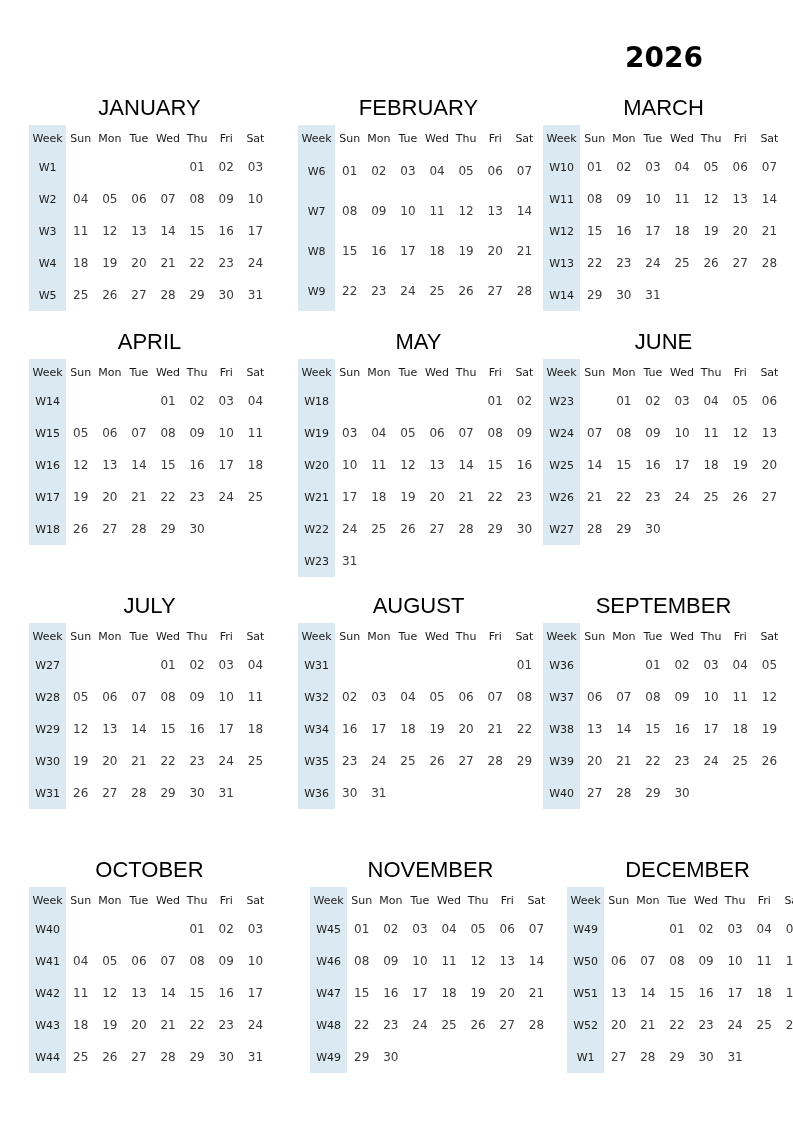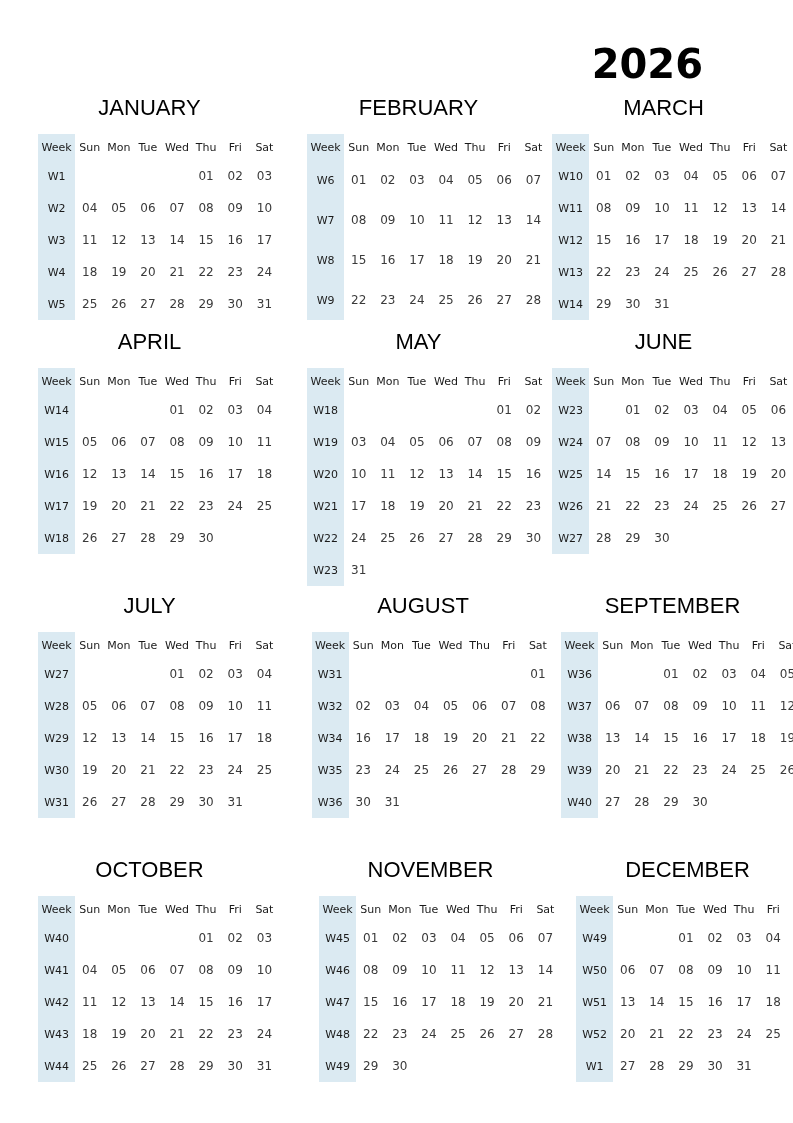--- a/index.html
+++ b/index.html
@@ -23,38 +23,38 @@
     box-sizing: border-box;
   }
 
   
   .year-title {
     position: absolute;
     top: 44px;
     left: 0;
     width: 703px;
     text-align: right;
-    font-size: 40px;
+    font-size: 28px;
     font-weight: bold;
     letter-spacing: 0px;
     color: #000000;
     line-height: 1;
   }
 
   
   .quarter {
     position: absolute;
     left: 0;
     width: 793px;
     display: flex;
     flex-direction: row;
   }
   .quarter-1 { top: 95px;  }
   .quarter-2 { top: 329px; }
-  .quarter-3 { top: 593px; justify-content: space-between; }
+  .quarter-3 { top: 593px; }
   .quarter-4 { top: 857px; gap: 12px; }
 
   .month-col {
     width: 241px;
     position: relative;
   }
   .month-col.col-1 { margin-left: 29px; }
   .month-col.col-2 { margin-left: 4px; padding-left: 24px;  }
   .month-col.col-3 { margin-left: 4px;  }
 
@@ -66,21 +66,21 @@
     line-height: 26px;
     height: 30px;
     font-family: "Liberation Sans", sans-serif;
     white-space: nowrap;
   }
 
   table.month-table {
     border-collapse: collapse;
     table-layout: fixed;
     width: 241px;
-    margin: 9px;
+    margin: 0;
   }
   table.month-table td,
   table.month-table th {
     padding: 0;
     margin: 0;
     border: none;
     text-align: center;
     vertical-align: middle;
     font-weight: normal;
   }

